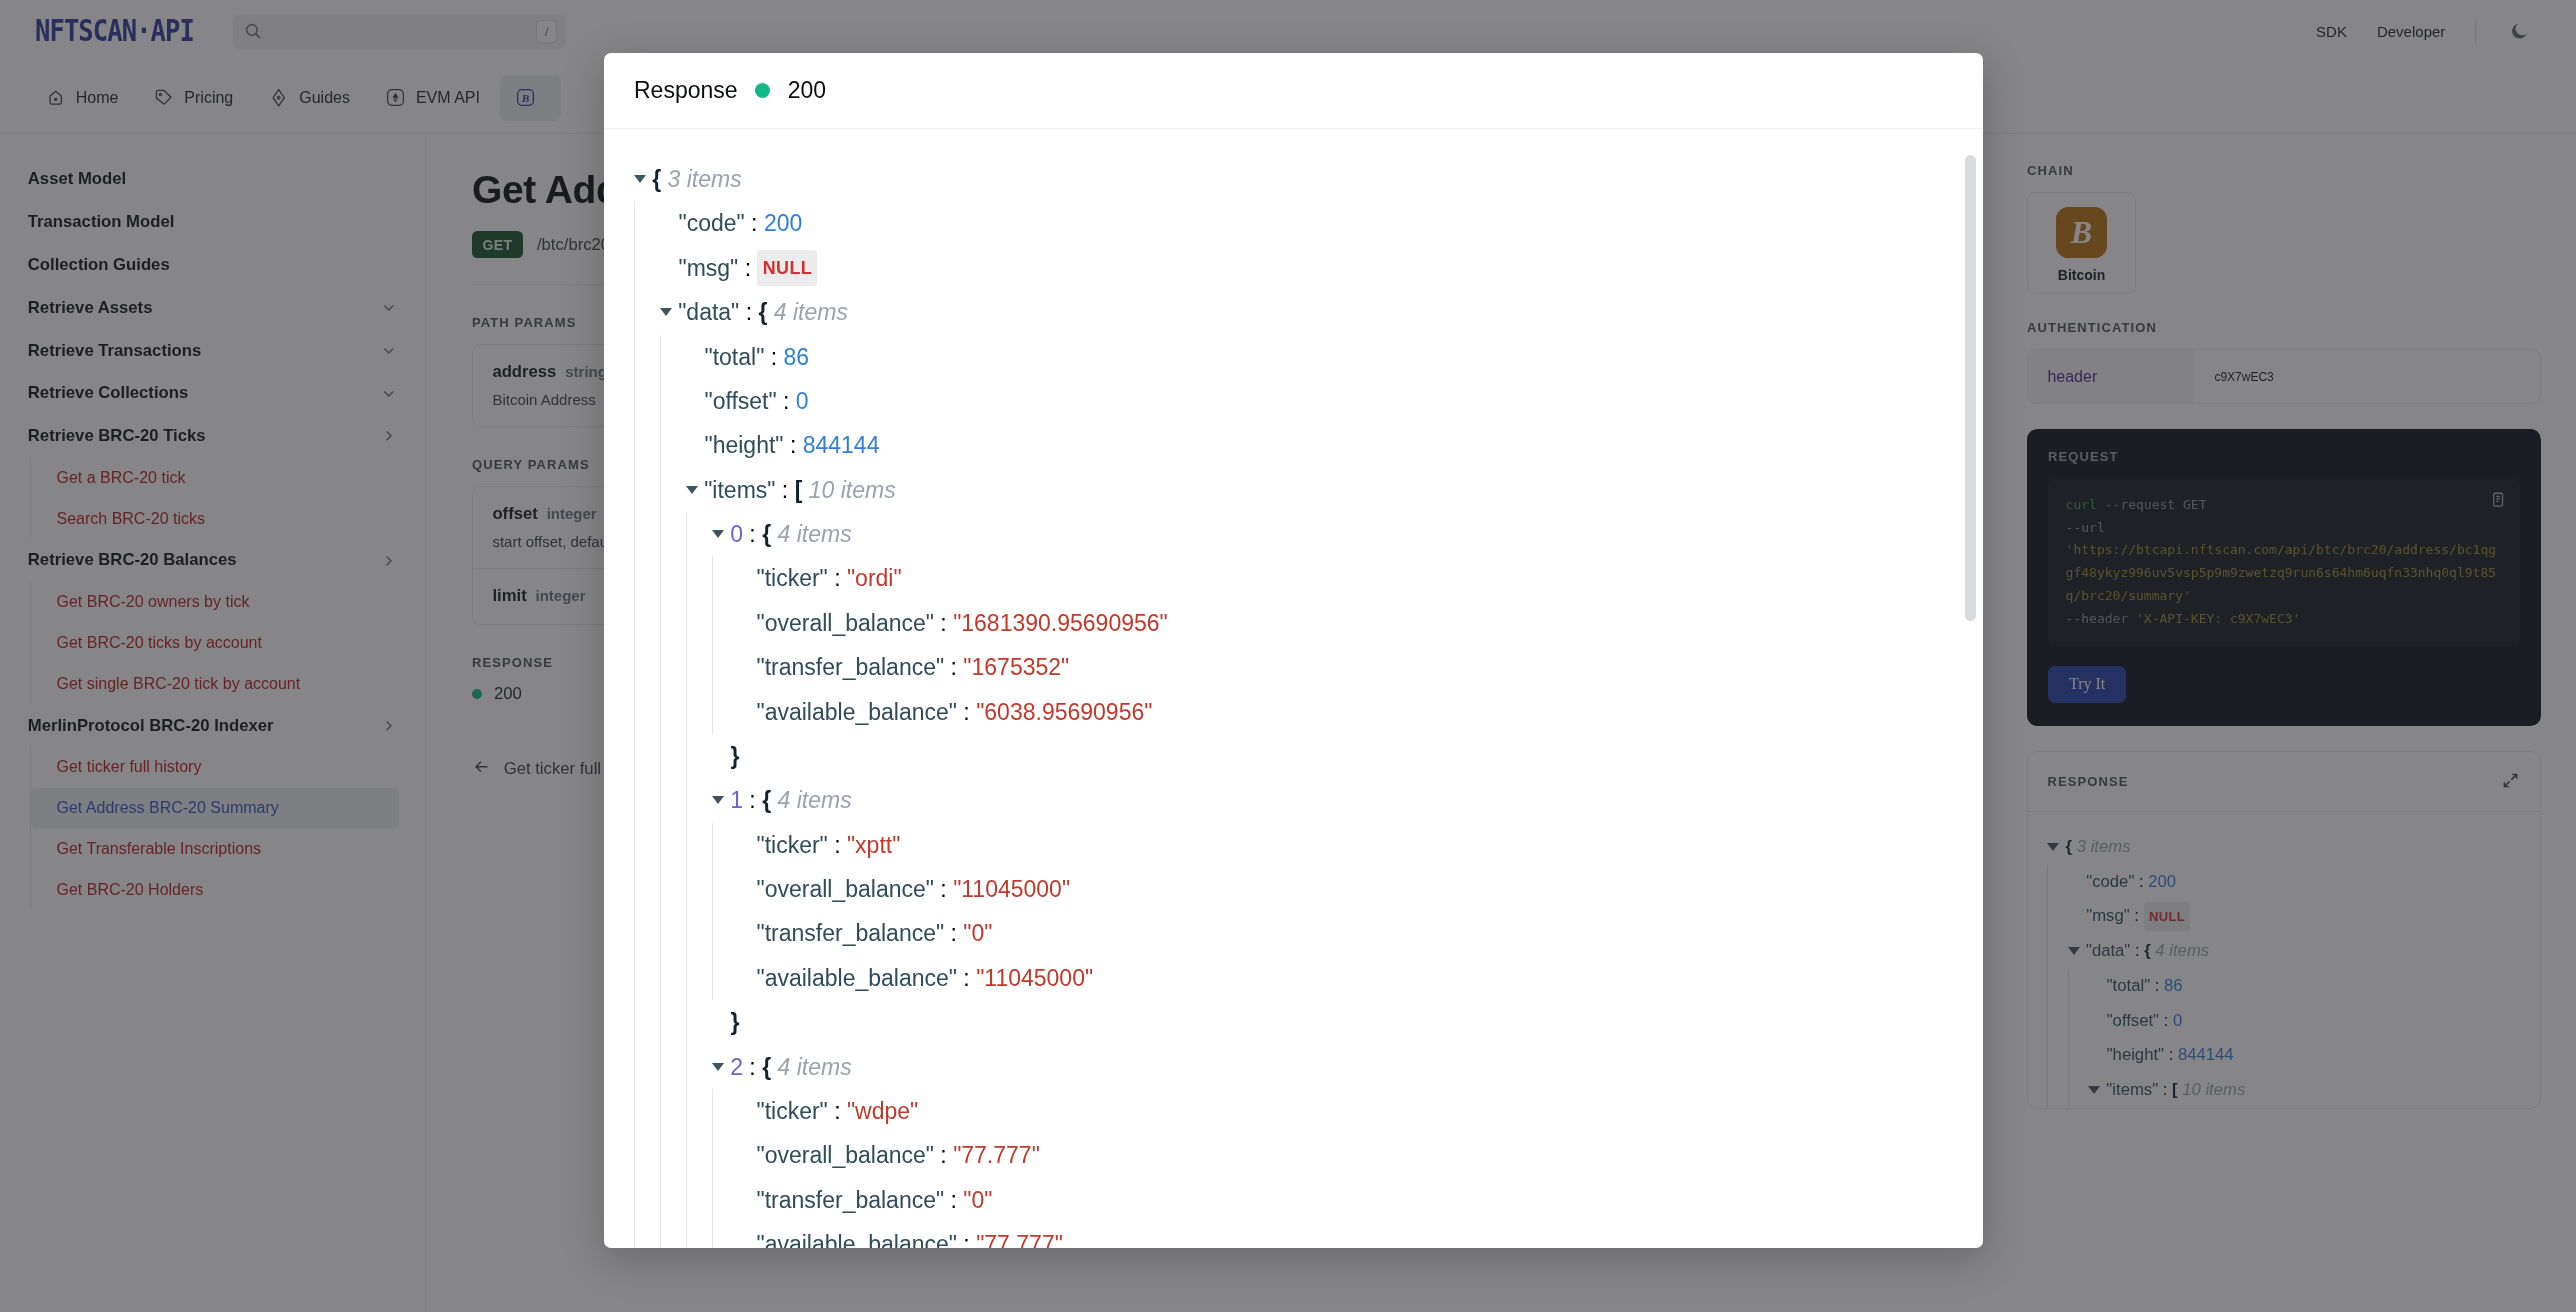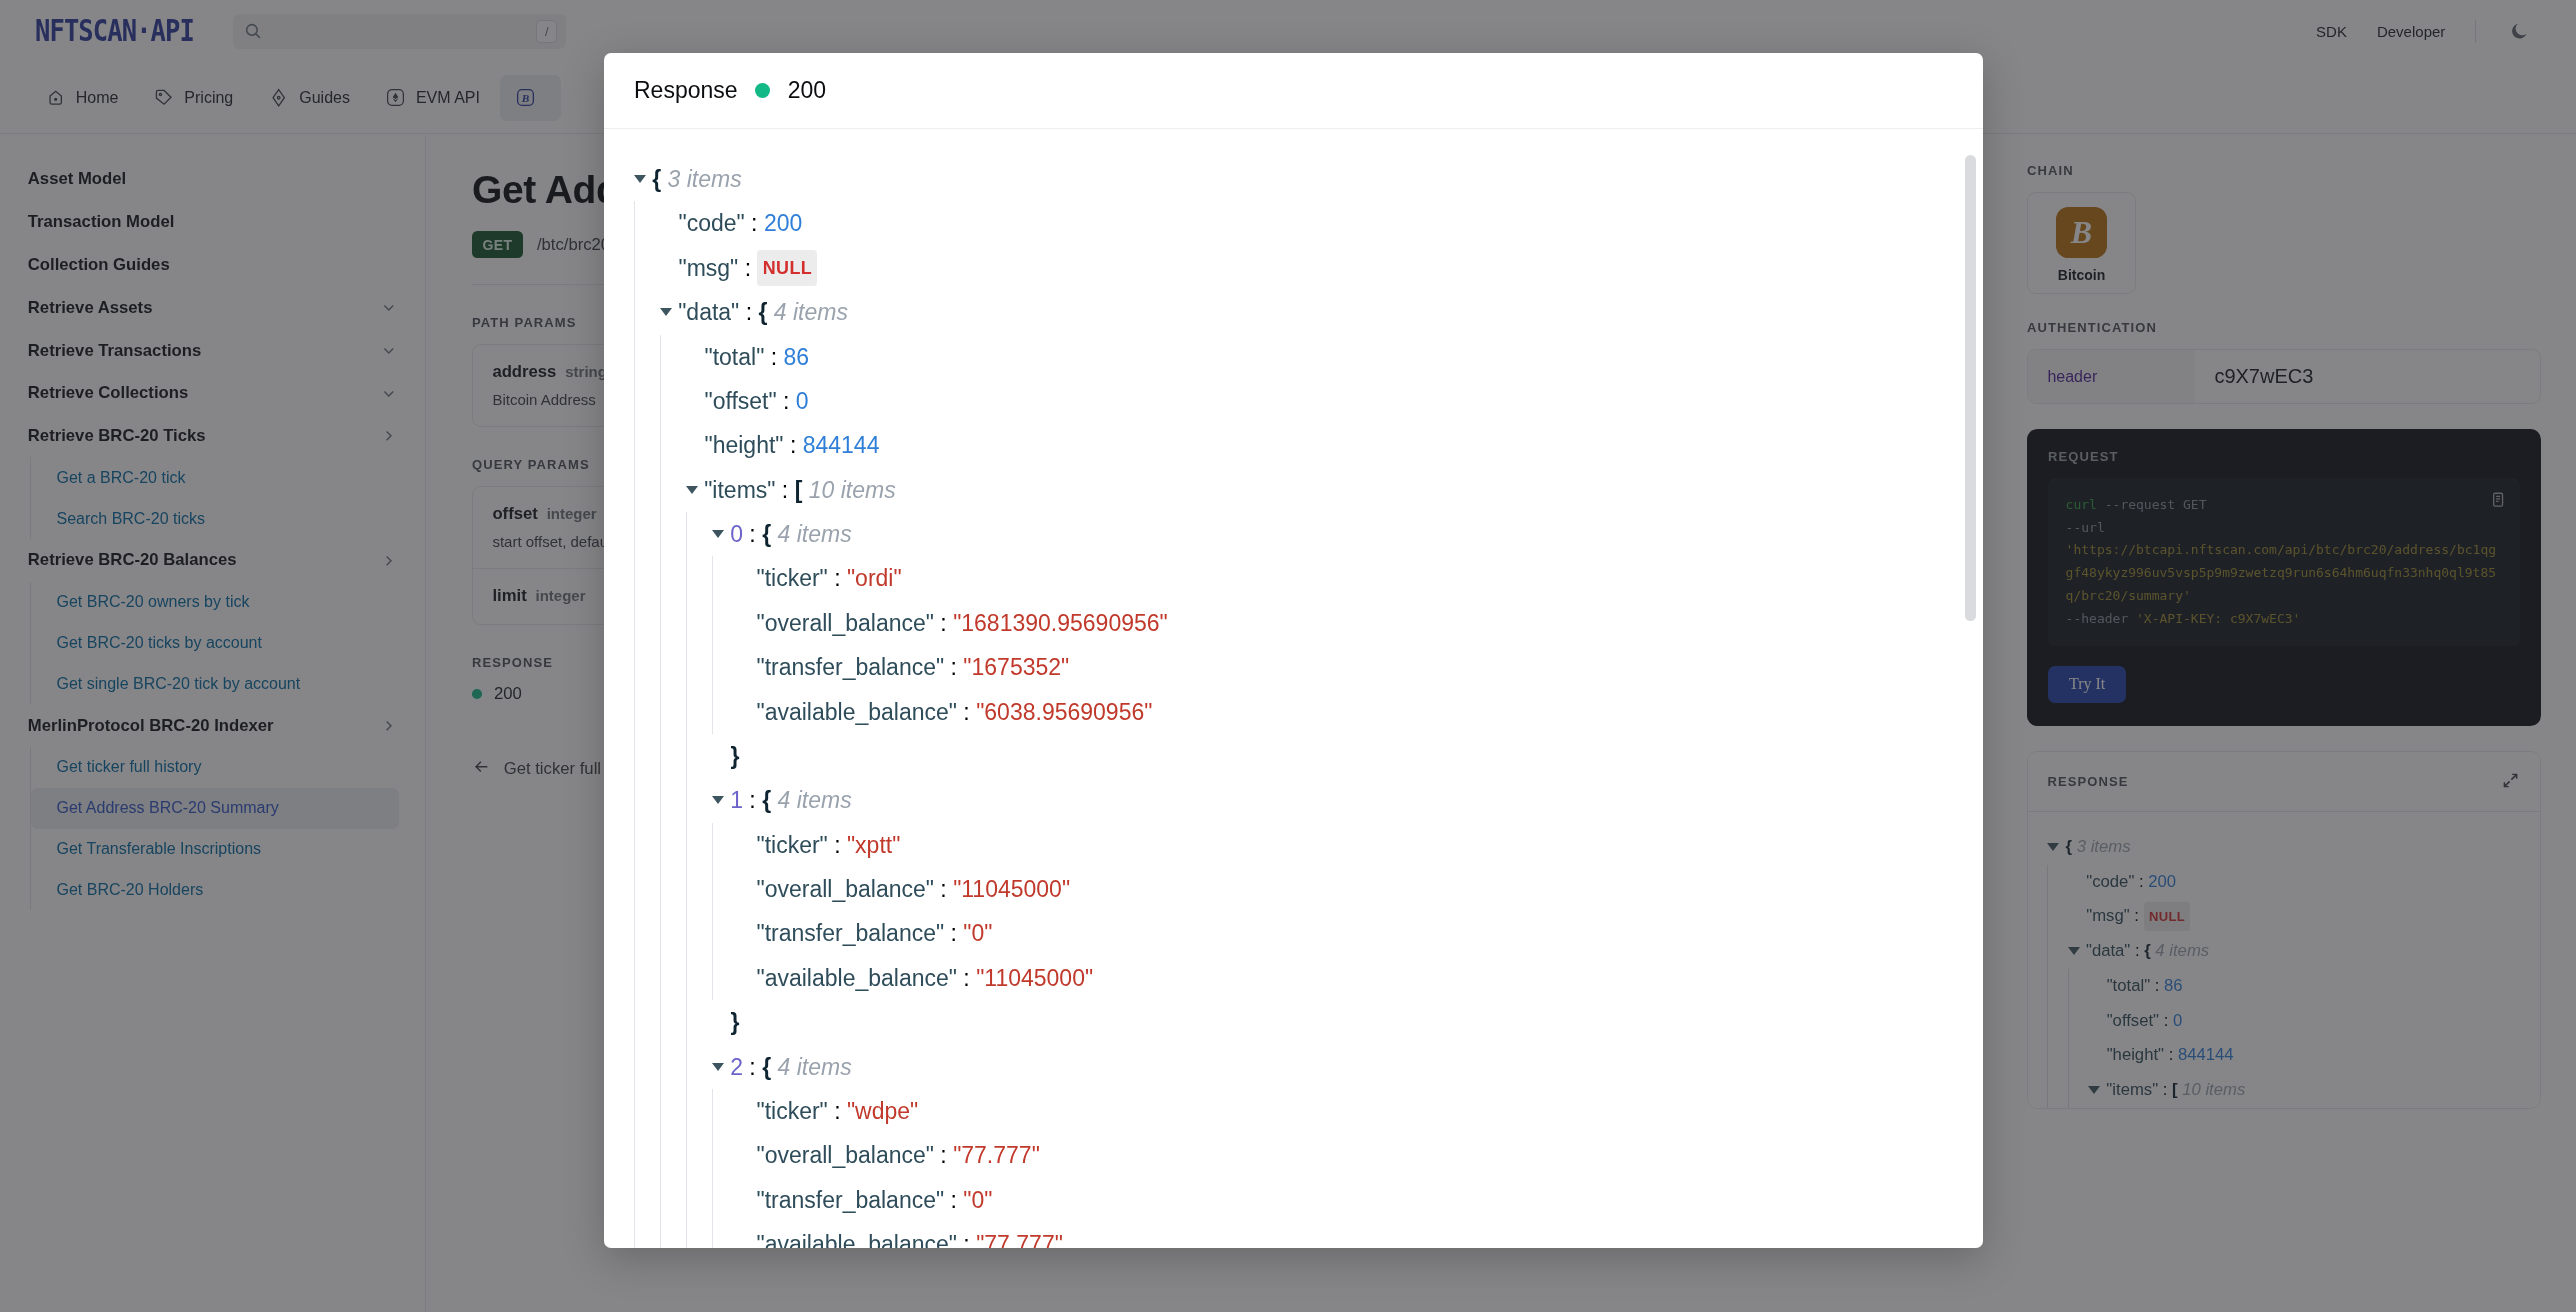--- a/index.html
+++ b/index.html
@@ -93,21 +93,21 @@
   }
   .side-group {
     display: flex; align-items: center; justify-content: space-between;
     padding: 11.4px 1.8px 11.4px 1.8px;
     font-size: 16.7px; font-weight: 700; color: #121417;
     cursor: pointer;
   }
   .side-sub-wrap { border-left: 0.9px solid #e2e4e8; margin-left: 3.5px; padding-left: 0; }
   .side-sub {
     padding: 11.4px 12.3px 11.4px 26px;
-    font-size: 16px; color: #0369a1;
+    font-size: 16px; color: #b91c1c;
     border-radius: 7px;
     cursor: pointer;
     white-space: nowrap;
   }
   .side-sub.active { background: #eceef1; color: #2f54c8; }
   .chev { color: #6c737c; display:flex; align-items:center; }
 
   
   .doc-col {
     flex: 1 1 auto;
@@ -153,21 +153,21 @@
     width: 51px; height: 51px; border-radius: 12.3px; background: #b8700f;
     color: #ffffff; font-size: 32px; font-weight: 700; font-family: "Liberation Serif", serif;
     display:flex; align-items:center; justify-content:center; font-style: italic;
   }
   .chain-name { font-size: 14px; color: #14171b; font-weight: 600; }
   .auth-card {
     margin-top: 5.3px; border: 0.9px solid #e6e8eb; border-radius: 8.8px;
     display: flex; align-items: stretch; overflow: hidden; height: 55px;
   }
   .auth-left { width: 167px; background: #f5f6f8; display:flex; align-items:center; padding-left: 19.4px; font-size: 16px; color:#4c1d95; }
-  .auth-right { flex:1; display:flex; align-items:center; padding-left: 19.4px; font-size: 20px; color:#14171b; }
+  .auth-right { flex:1; display:flex; align-items:center; padding-left: 19.4px; font-size: 12px; color:#14171b; }
   .code-panel {
     margin-top: 25px; background: #0d1117; border-radius: 10.6px; padding: 19.4px 21px 23px 21px;
     position: relative;
   }
   .code-panel-label { font-size: 13px; font-weight:700; letter-spacing: 1.1px; color:#9aa3ad; margin-bottom: 14px; }
   .code-body {
     background: #141a21; border-radius: 7px; padding: 16px 17.6px;
     font-family: "DejaVu Sans Mono", monospace; font-size: 13px; line-height: 1.75;
     color: #c9d1d9; word-break: break-all; position: relative;
   }

